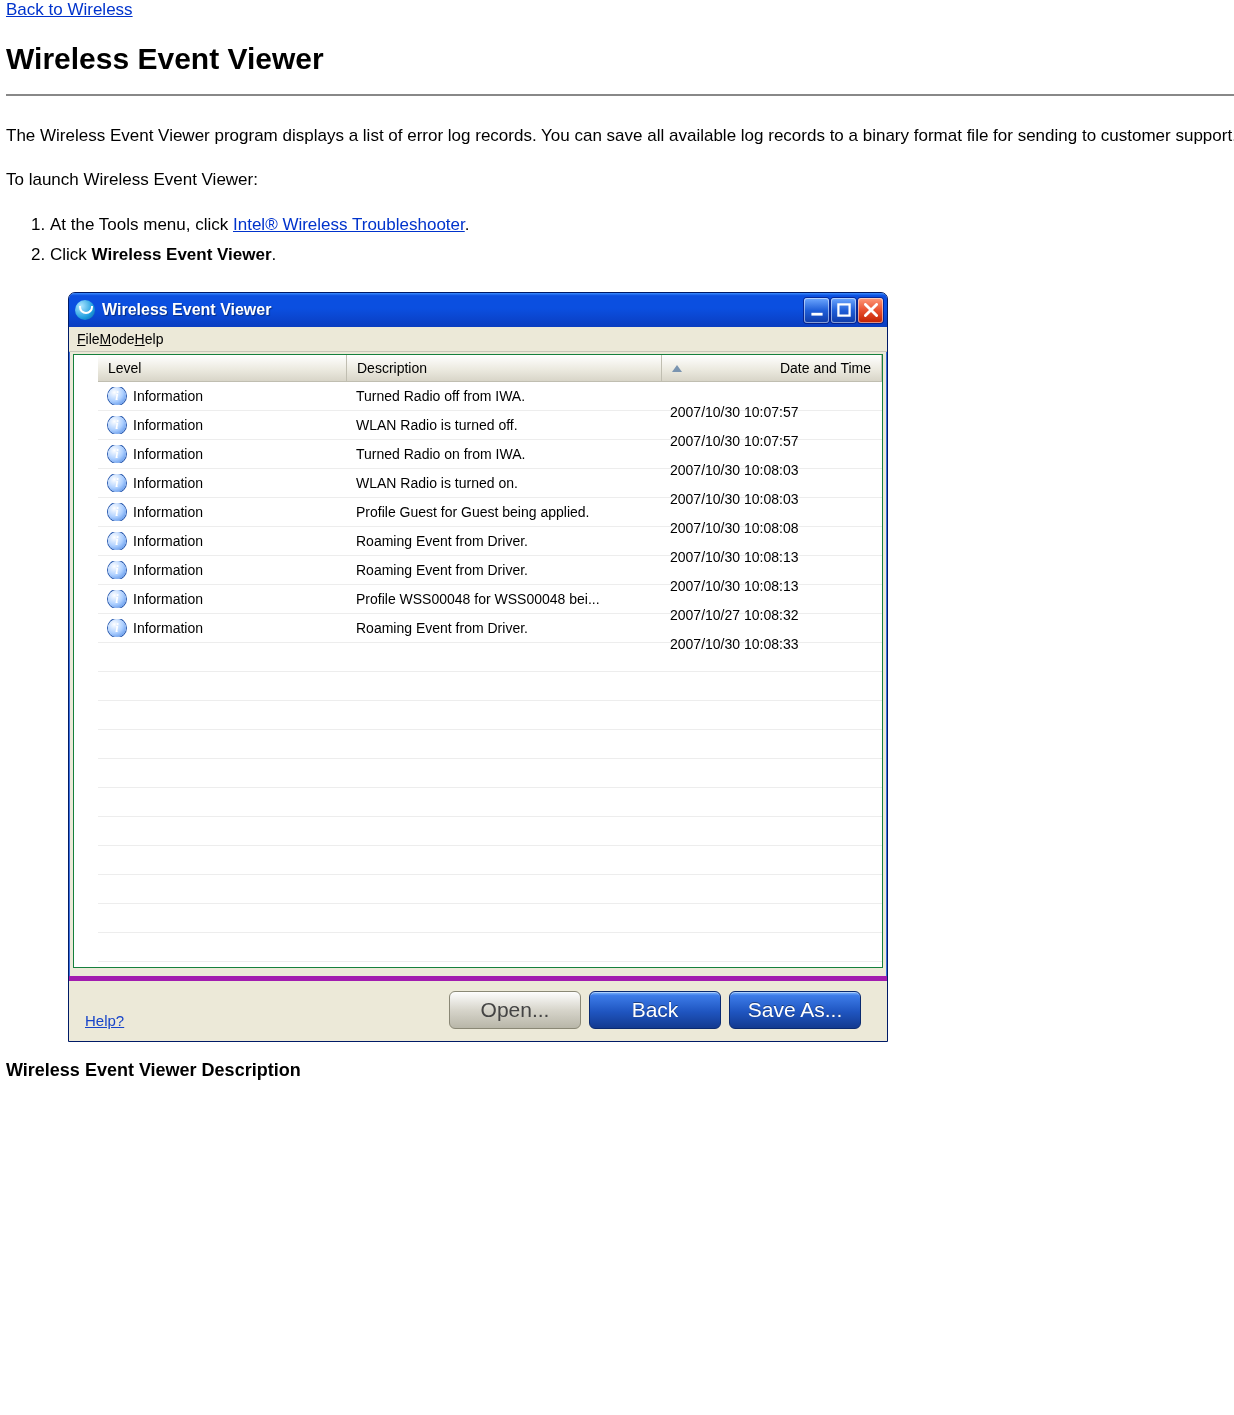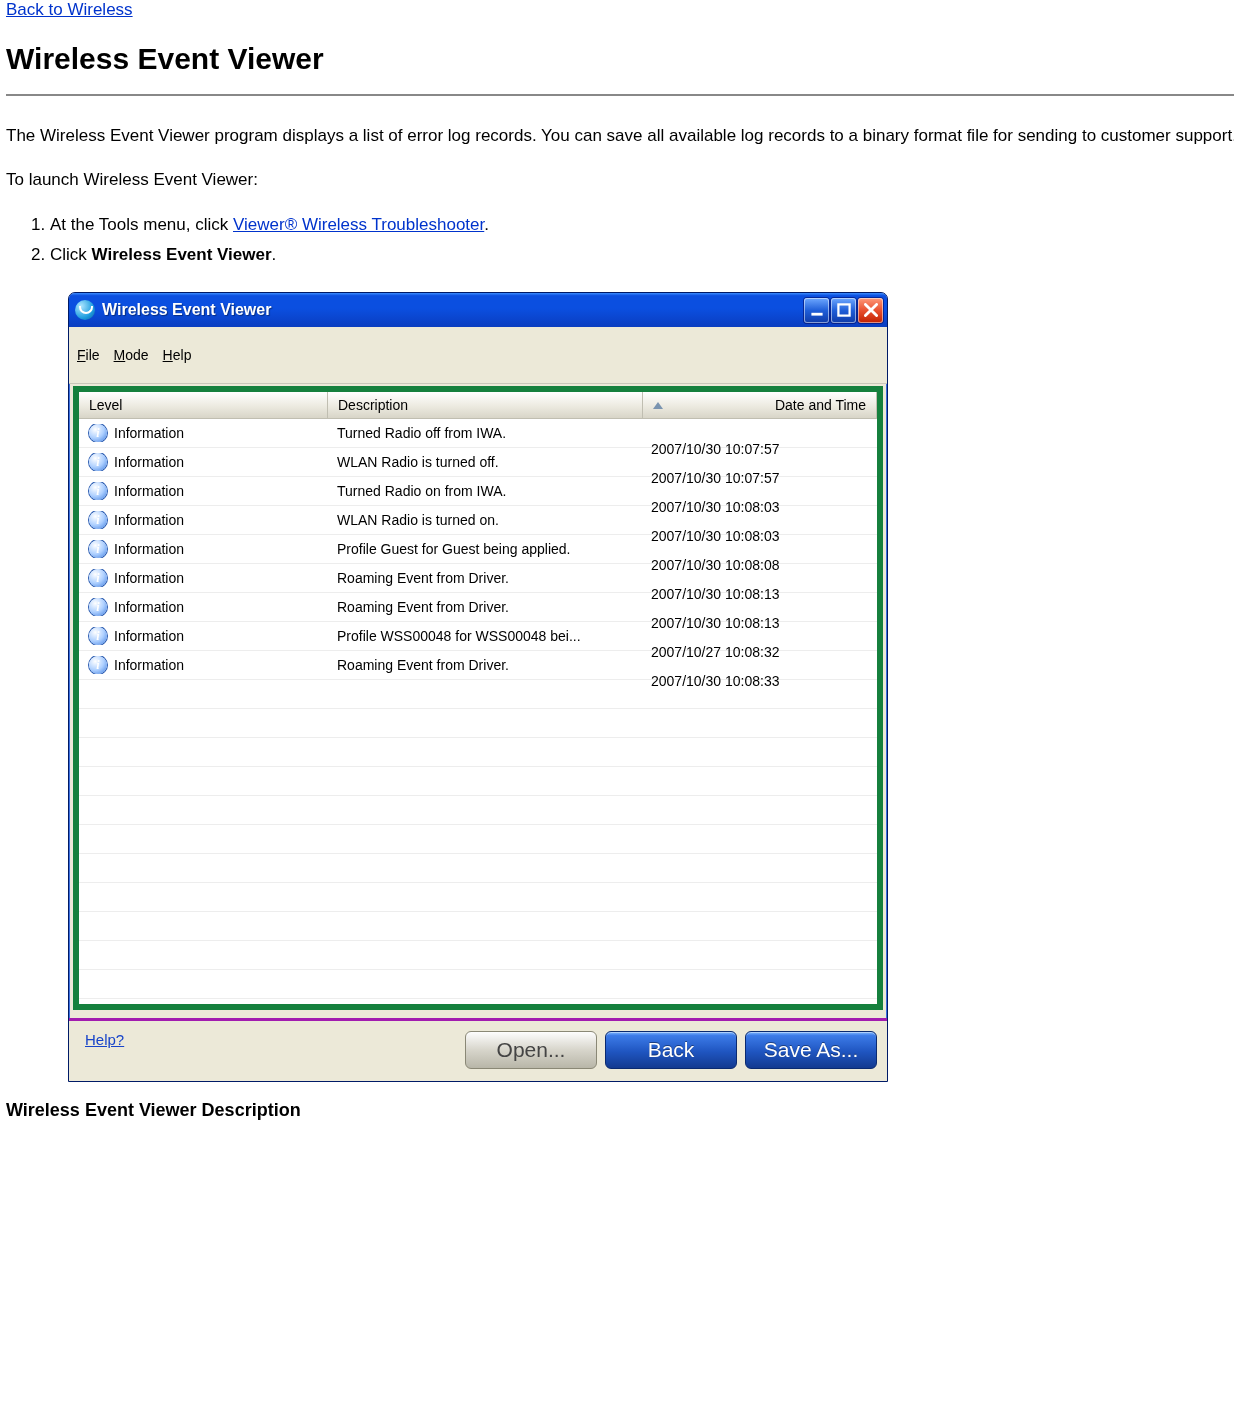--- a/index.html
+++ b/index.html
@@ -99,35 +99,35 @@
       color: #fff;
     }
     .win-btn.red {
       background: linear-gradient(to bottom, #ff9a7a, #e8502f 50%, #c02000);
       color: #fff;
     }
     .win-btn svg { width: 14px; height: 14px; }
 
     .menubar {
       background: #ece9d8;
-      padding: 20px 8px;
+      padding: 4px 8px;
       border-bottom: 1px solid #c9c7ba;
       display: flex;
-      gap: 14px;
       font-size: 14px;
     }
     .menubar span { color: #000; }
     .menubar span u { text-decoration: underline; }
 
     .listview {
       margin: 2px 4px 8px 4px;
       background: #fff;
-      border: 6px solid #15803d;
+      border: 1px solid #15803d;
       height: 612px;
       overflow: hidden;
+      padding-left: 24px;
     }
     .lv-header {
       display: flex;
       background: linear-gradient(to bottom, #fff, #eceae0 55%, #d8d5c8);
       border-bottom: 1px solid #c0beb1;
       height: 26px;
       align-items: center;
       font-size: 14px;
     }
     .lv-header .col {
@@ -168,25 +168,25 @@
       font-family: Georgia, serif;
       font-style: italic;
       font-weight: bold;
       font-size: 12px;
       display: flex; align-items: center; justify-content: center;
       box-shadow: 0 0 0 1px #2a5bb0;
     }
 
     .footer {
       background: #ece9d8;
-      padding: 10px 10px 12px 10px;
-      display: flex;
-      align-items: flex-start;
+      padding: 10px 26px 12px 10px;
+      display: flex;
+      align-items: flex-end;
       gap: 8px;
-      border-top: 3px solid #a21caf;
+      border-top: 5px solid #a21caf;
     }
     .footer .help-link {
       color: #1744c9;
       text-decoration: underline;
       font-size: 15px;
       margin-right: auto;
       margin-left: 6px;
     }
     .xp-btn {
       min-width: 130px;
@@ -218,21 +218,21 @@
 <h1 class="page-heading">Wireless Event Viewer</h1>
 
 <hr class="sep">
 
 <p class="body">The Wireless Event Viewer program displays a list of error log records. You can save all available log records to a binary format file for sending to customer support.</p>
 
 <p class="body">To launch Wireless Event Viewer:</p>
 
 <ol class="steps">
   <li>
-    <span>At the Tools menu, click </span><a href="#" class="doc-link">Viewer® Wireless Troubleshooter</a><span>.</span>
+    <span>At the Tools menu, click </span><a href="#" class="doc-link">Intel® Wireless Troubleshooter</a><span>.</span>
   </li>
   <li>
     <span>Click </span><b>Wireless Event Viewer</b><span>.</span>
   </li>
 </ol>
 
 
 <div class="xp-window">
 
   <div class="titlebar">

